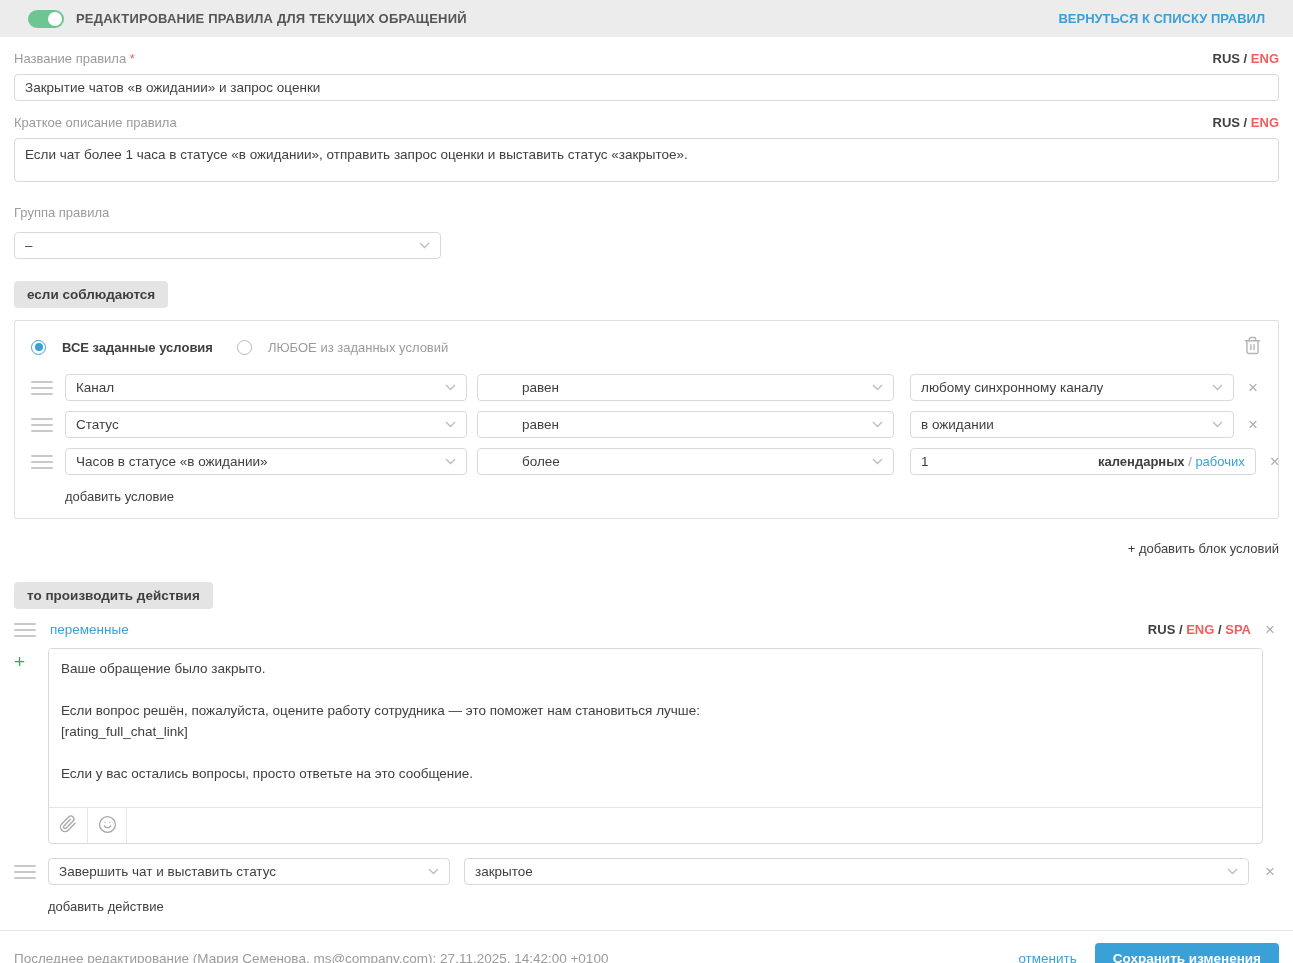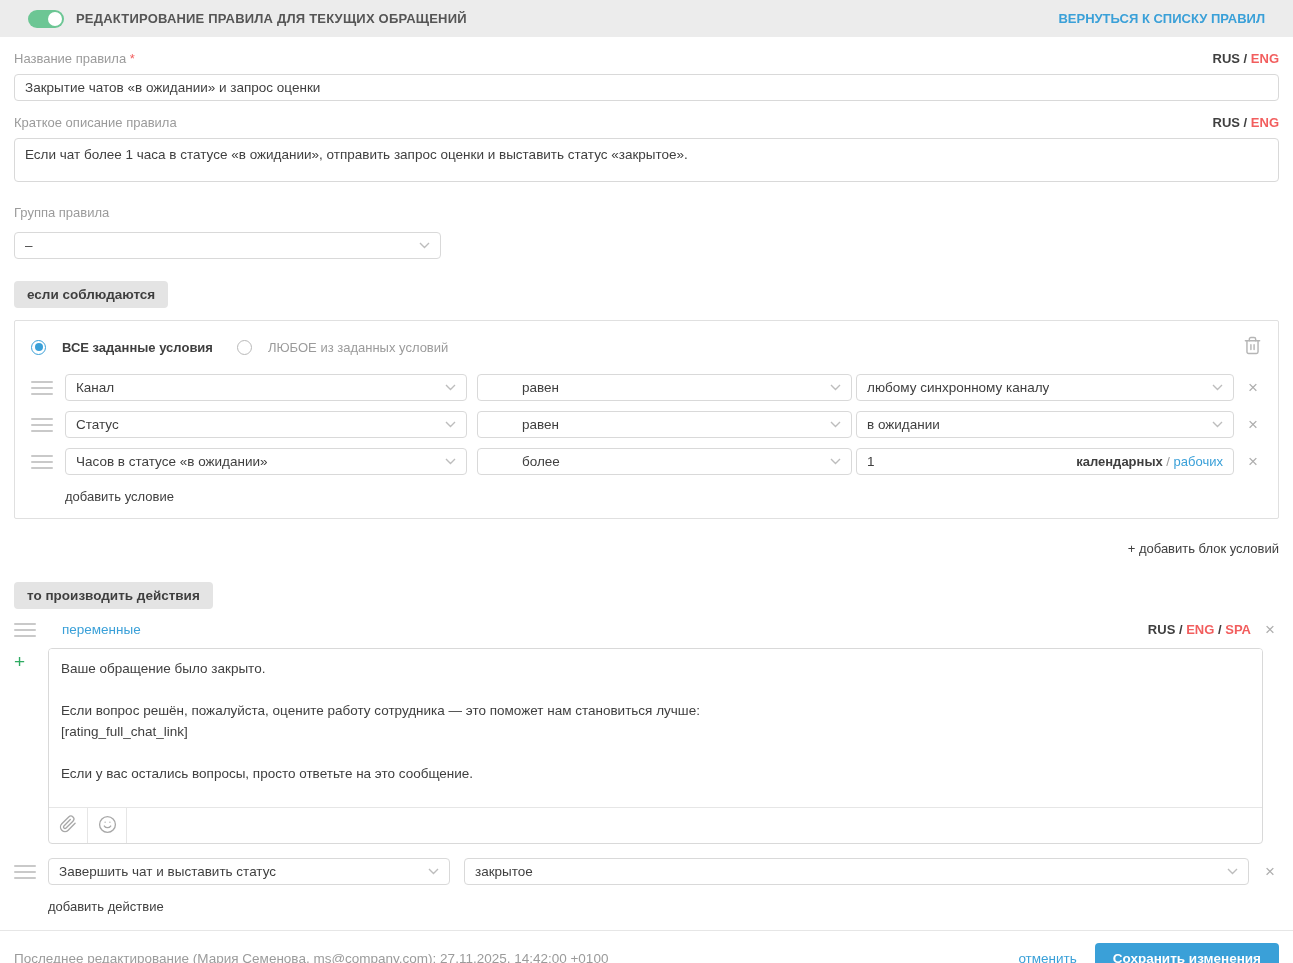--- a/index.html
+++ b/index.html
@@ -46,39 +46,39 @@
   .radio-label-off { color: #9b9b9b; }
   .spacer { flex: 1; }
   .trash-btn { cursor: pointer; display: flex; align-items: center; }
 
   .cond-row { display: flex; align-items: center; margin-bottom: 10px; }
   .cond-row:last-of-type { margin-bottom: 0; }
   .drag-handle { width: 22px; flex: none; cursor: grab; margin-right: 12px; }
   .drag-handle i { display: block; width: 22px; height: 2px; background: #c9c9c9; border-radius: 1px; }
   .drag-handle i + i { margin-top: 4px; }
   .w-field { width: 402px; flex: none; margin-right: 10px; }
-  .w-op { width: 375px; flex: none; margin-right: 4px; padding-left: 44px; }
+  .w-op { width: 417px; flex: none; margin-right: 16px; padding-left: 44px; }
   .w-val { flex: 1; margin-right: 10px; }
   .x-btn { width: 18px; flex: none; text-align: center; color: #aeaeae; font-size: 17px; line-height: 1; cursor: pointer; }
 
   .value-unit { height: 27px; border: 1px solid #d9d9d9; border-radius: 4px; display: flex; align-items: center; padding: 0 10px; }
   .value-unit input { border: none; outline: none; flex: 1; font-size: 13.5px; color: #3f3f3f; font-family: "Liberation Sans", sans-serif; min-width: 0; }
   .unit-toggle { flex: none; font-size: 13px; white-space: nowrap; }
   .unit-on { font-weight: 700; color: #3f3f3f; cursor: pointer; }
   .unit-sep { color: #9b9b9b; }
   .unit-off { color: #3aa0d8; cursor: pointer; }
 
   .green-link { color: #404040; cursor: pointer; font-size: 13px; display: inline-block; }
   .add-cond { margin-top: 14px; margin-left: 34px; }
   .add-block-row { text-align: right; margin-top: 22px; }
   .add-action { margin-top: 14px; margin-left: 34px; }
 
   
   .action-row { display: flex; align-items: center; margin-top: 12px; }
-  .vars-link { color: #3aa0d8; cursor: pointer; margin-left: 14px; font-size: 13.5px; }
+  .vars-link { color: #3aa0d8; cursor: pointer; margin-left: 2px; font-size: 13.5px; }
   .action-langs { margin-left: auto; display: flex; align-items: center; gap: 10px; }
   .composer-row { display: flex; margin-top: 10px; padding-right: 16px; }
   .plus-col { width: 22px; flex: none; margin-right: 12px; padding-top: 4px; }
   .plus-icon { color: #2fab62; font-size: 19px; font-weight: 400; cursor: pointer; line-height: 1; }
   .composer { flex: 1; border: 1px solid #d9d9d9; border-radius: 4px; overflow: hidden; }
   .composer textarea { display: block; width: 100%; height: 158px; border: none; outline: none; resize: none; padding: 10px 12px; font-family: "Liberation Sans", sans-serif; font-size: 13.5px; line-height: 1.55; color: #3f3f3f; }
   .composer-toolbar { border-top: 1px solid #e6e6e6; height: 36px; display: flex; align-items: stretch; }
   .tool-cell { width: 39px; display: flex; align-items: center; justify-content: center; border-right: 1px solid #e6e6e6; cursor: pointer; }
 
   

